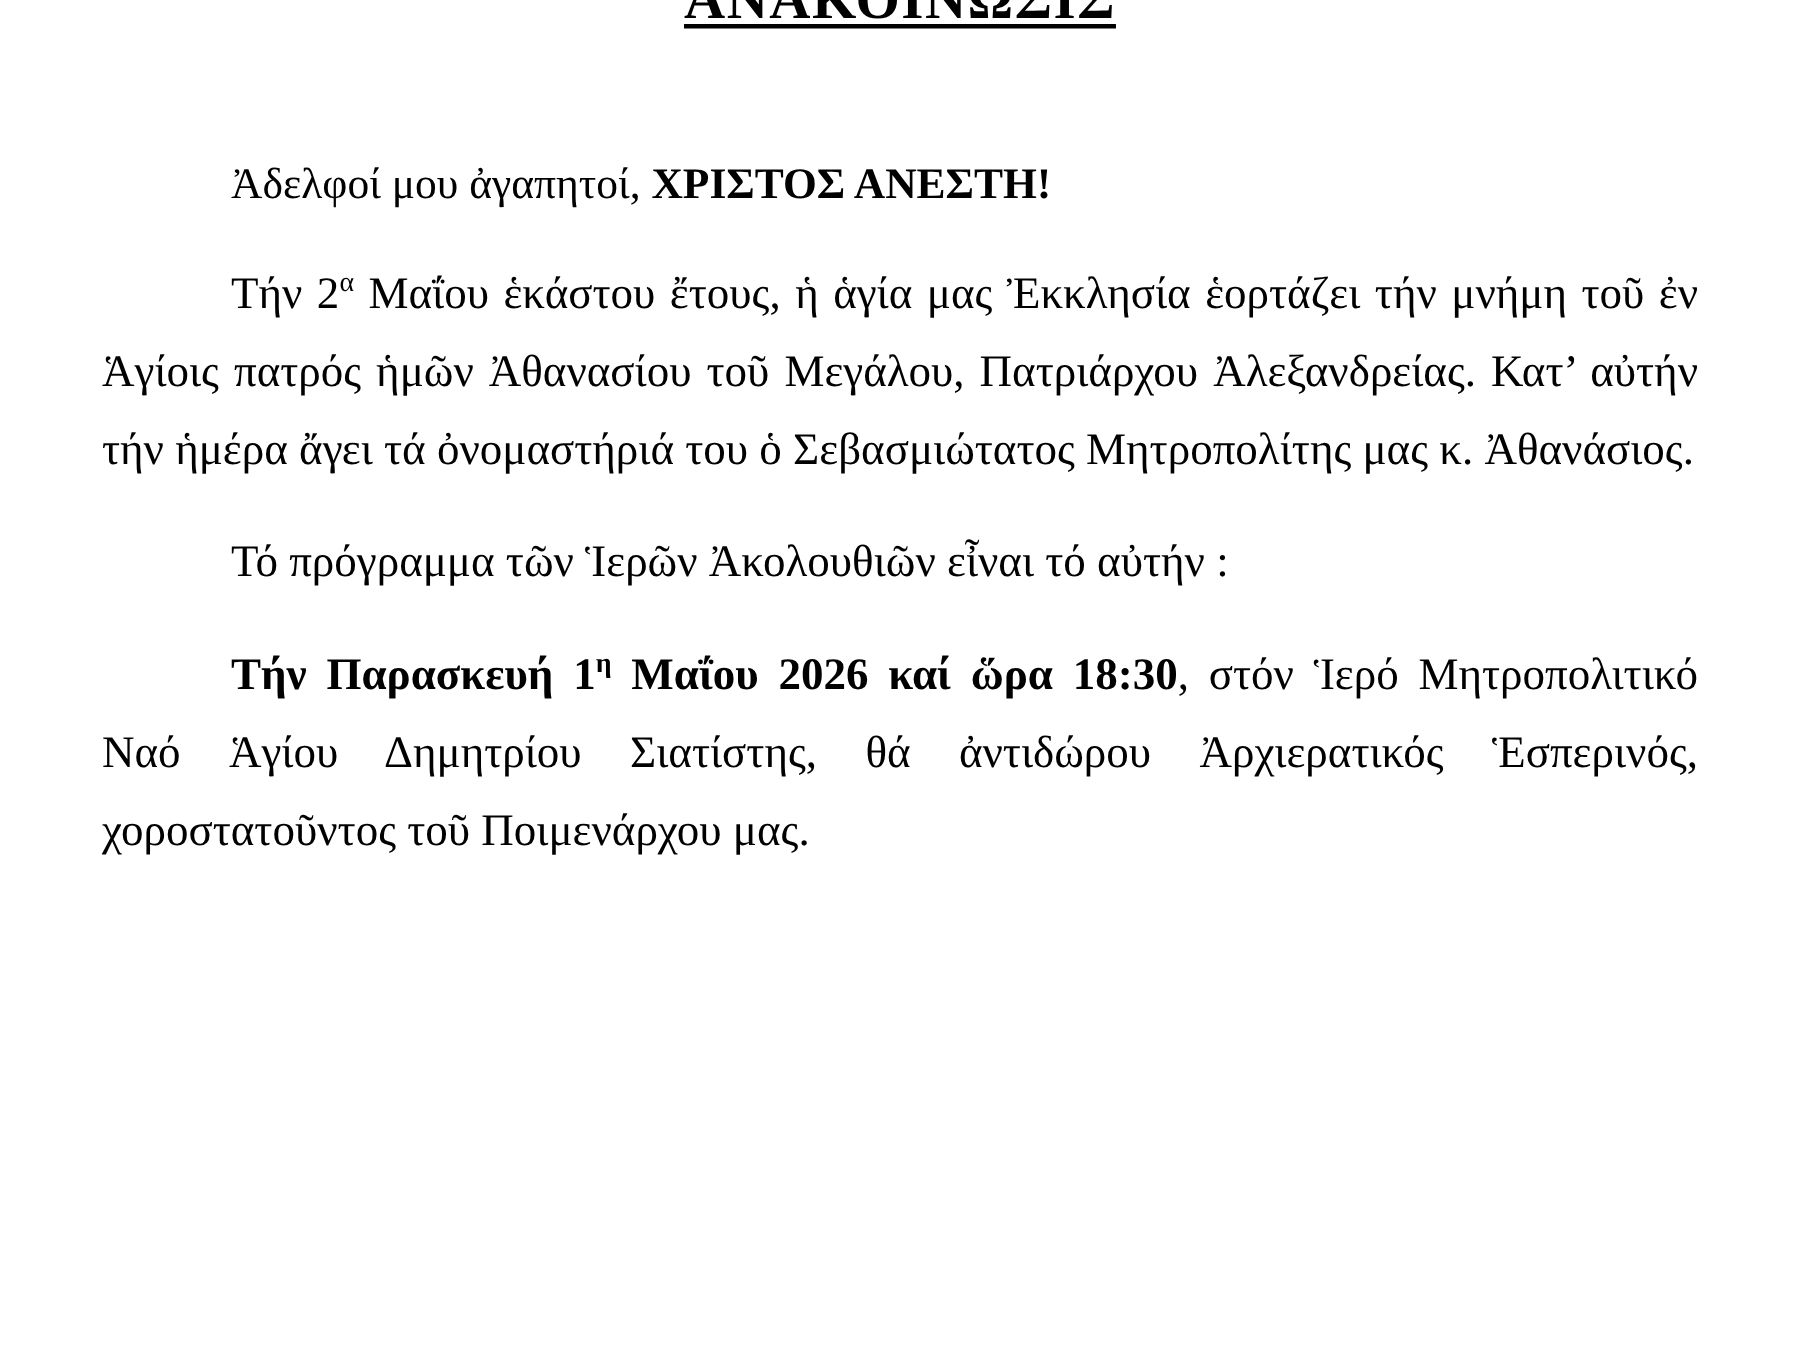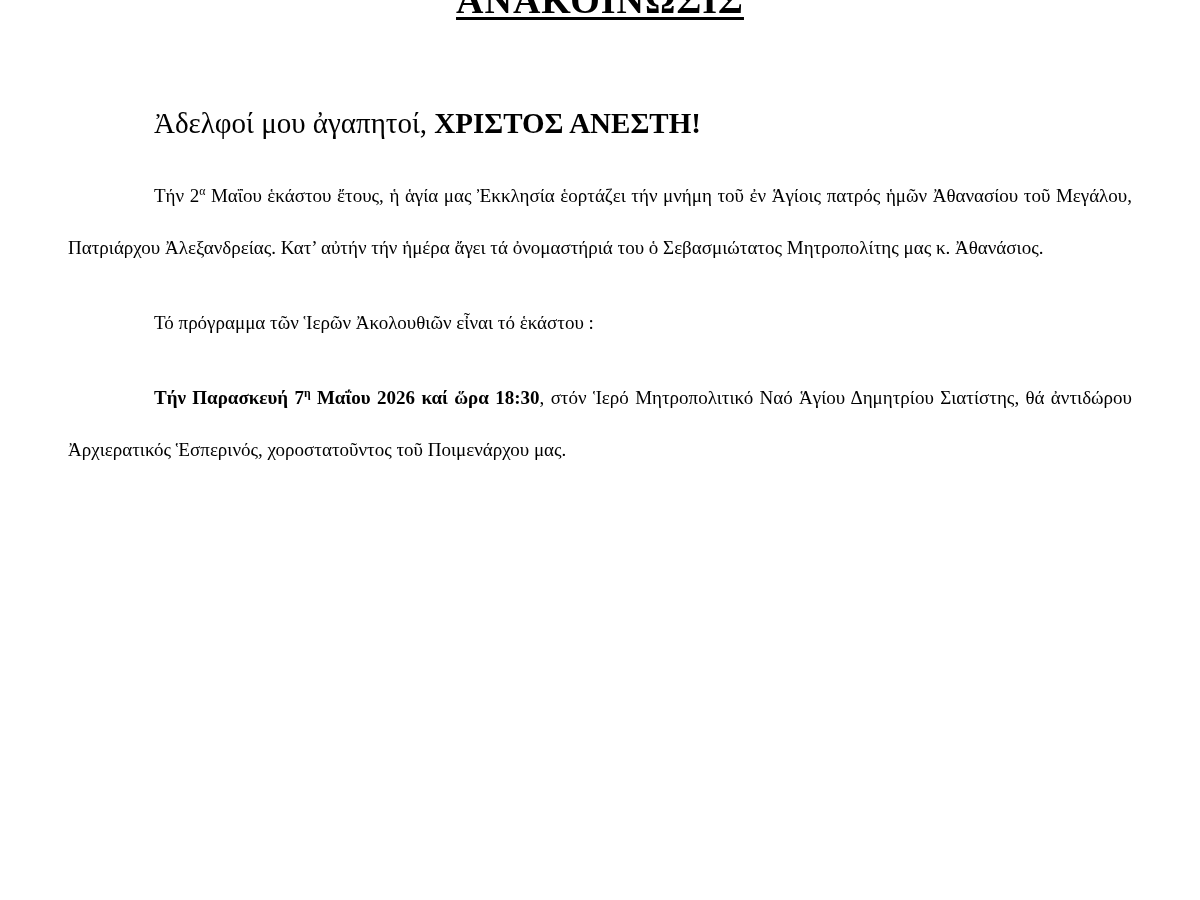--- a/index.html
+++ b/index.html
@@ -33,21 +33,21 @@
     line-height: 40px;
     
     position: relative;
     top: -20px;
   }
   .body-block {
     margin-top: 66px;
   }
   p.para {
     margin: 0 0 23px 0;
-    font-size: 19px;
+    font-size: 30px;
     line-height: 52px;
     text-align: justify;
     text-justify: inter-word;
   }
   p.para.indent {
     text-indent: 86px;
   }
   p.first-line {
     margin: 0 0 30px 0;
     font-size: 29px;
@@ -71,18 +71,18 @@
   <h1 class="doc-title">ΑΝΑΚΟΙΝΩΣΙΣ</h1>
 
   <div class="body-block">
 
     <p class="first-line">
       <span>Ἀδελφοί μου ἀγαπητοί, </span><span class="b">ΧΡΙΣΤΟΣ ΑΝΕΣΤΗ!</span>
     </p>
 
     <div id="paragraphs">
         <p class="para indent"><span>Τήν 2</span><span class="sup">α</span><span> Μαΐου ἑκάστου ἔτους, ἡ ἁγία μας Ἐκκλησία ἑορτάζει τήν μνήμη τοῦ ἐν Ἁγίοις πατρός ἡμῶν Ἀθανασίου τοῦ Μεγάλου, Πατριάρχου Ἀλεξανδρείας. Κατ’ αὐτήν τήν ἡμέρα ἄγει τά ὀνομαστήριά του ὁ Σεβασμιώτατος Μητροπολίτης μας κ. Ἀθανάσιος.</span></p>
-        <p class="para indent"><span>Τό πρόγραμμα τῶν Ἱερῶν Ἀκολουθιῶν εἶναι τό ἑκάστου :</span></p>
-        <p class="para indent"><span class="b">Τήν Παρασκευή 7</span><span class="b sup">η</span><span class="b"> Μαΐου 2026 καί ὥρα 18:30</span><span>, στόν Ἱερό Μητροπολιτικό Ναό Ἁγίου Δημητρίου Σιατίστης, θά ἀντιδώρου Ἀρχιερατικός Ἑσπερινός, χοροστατοῦντος τοῦ Ποιμενάρχου μας.</span></p>
+        <p class="para indent"><span>Τό πρόγραμμα τῶν Ἱερῶν Ἀκολουθιῶν εἶναι τό αὐτήν :</span></p>
+        <p class="para indent"><span class="b">Τήν Παρασκευή 1</span><span class="b sup">η</span><span class="b"> Μαΐου 2026 καί ὥρα 18:30</span><span>, στόν Ἱερό Μητροπολιτικό Ναό Ἁγίου Δημητρίου Σιατίστης, θά ἀντιδώρου Ἀρχιερατικός Ἑσπερινός, χοροστατοῦντος τοῦ Ποιμενάρχου μας.</span></p>
       </div>
 
   </div>
 </div>
 
 </body></html>

